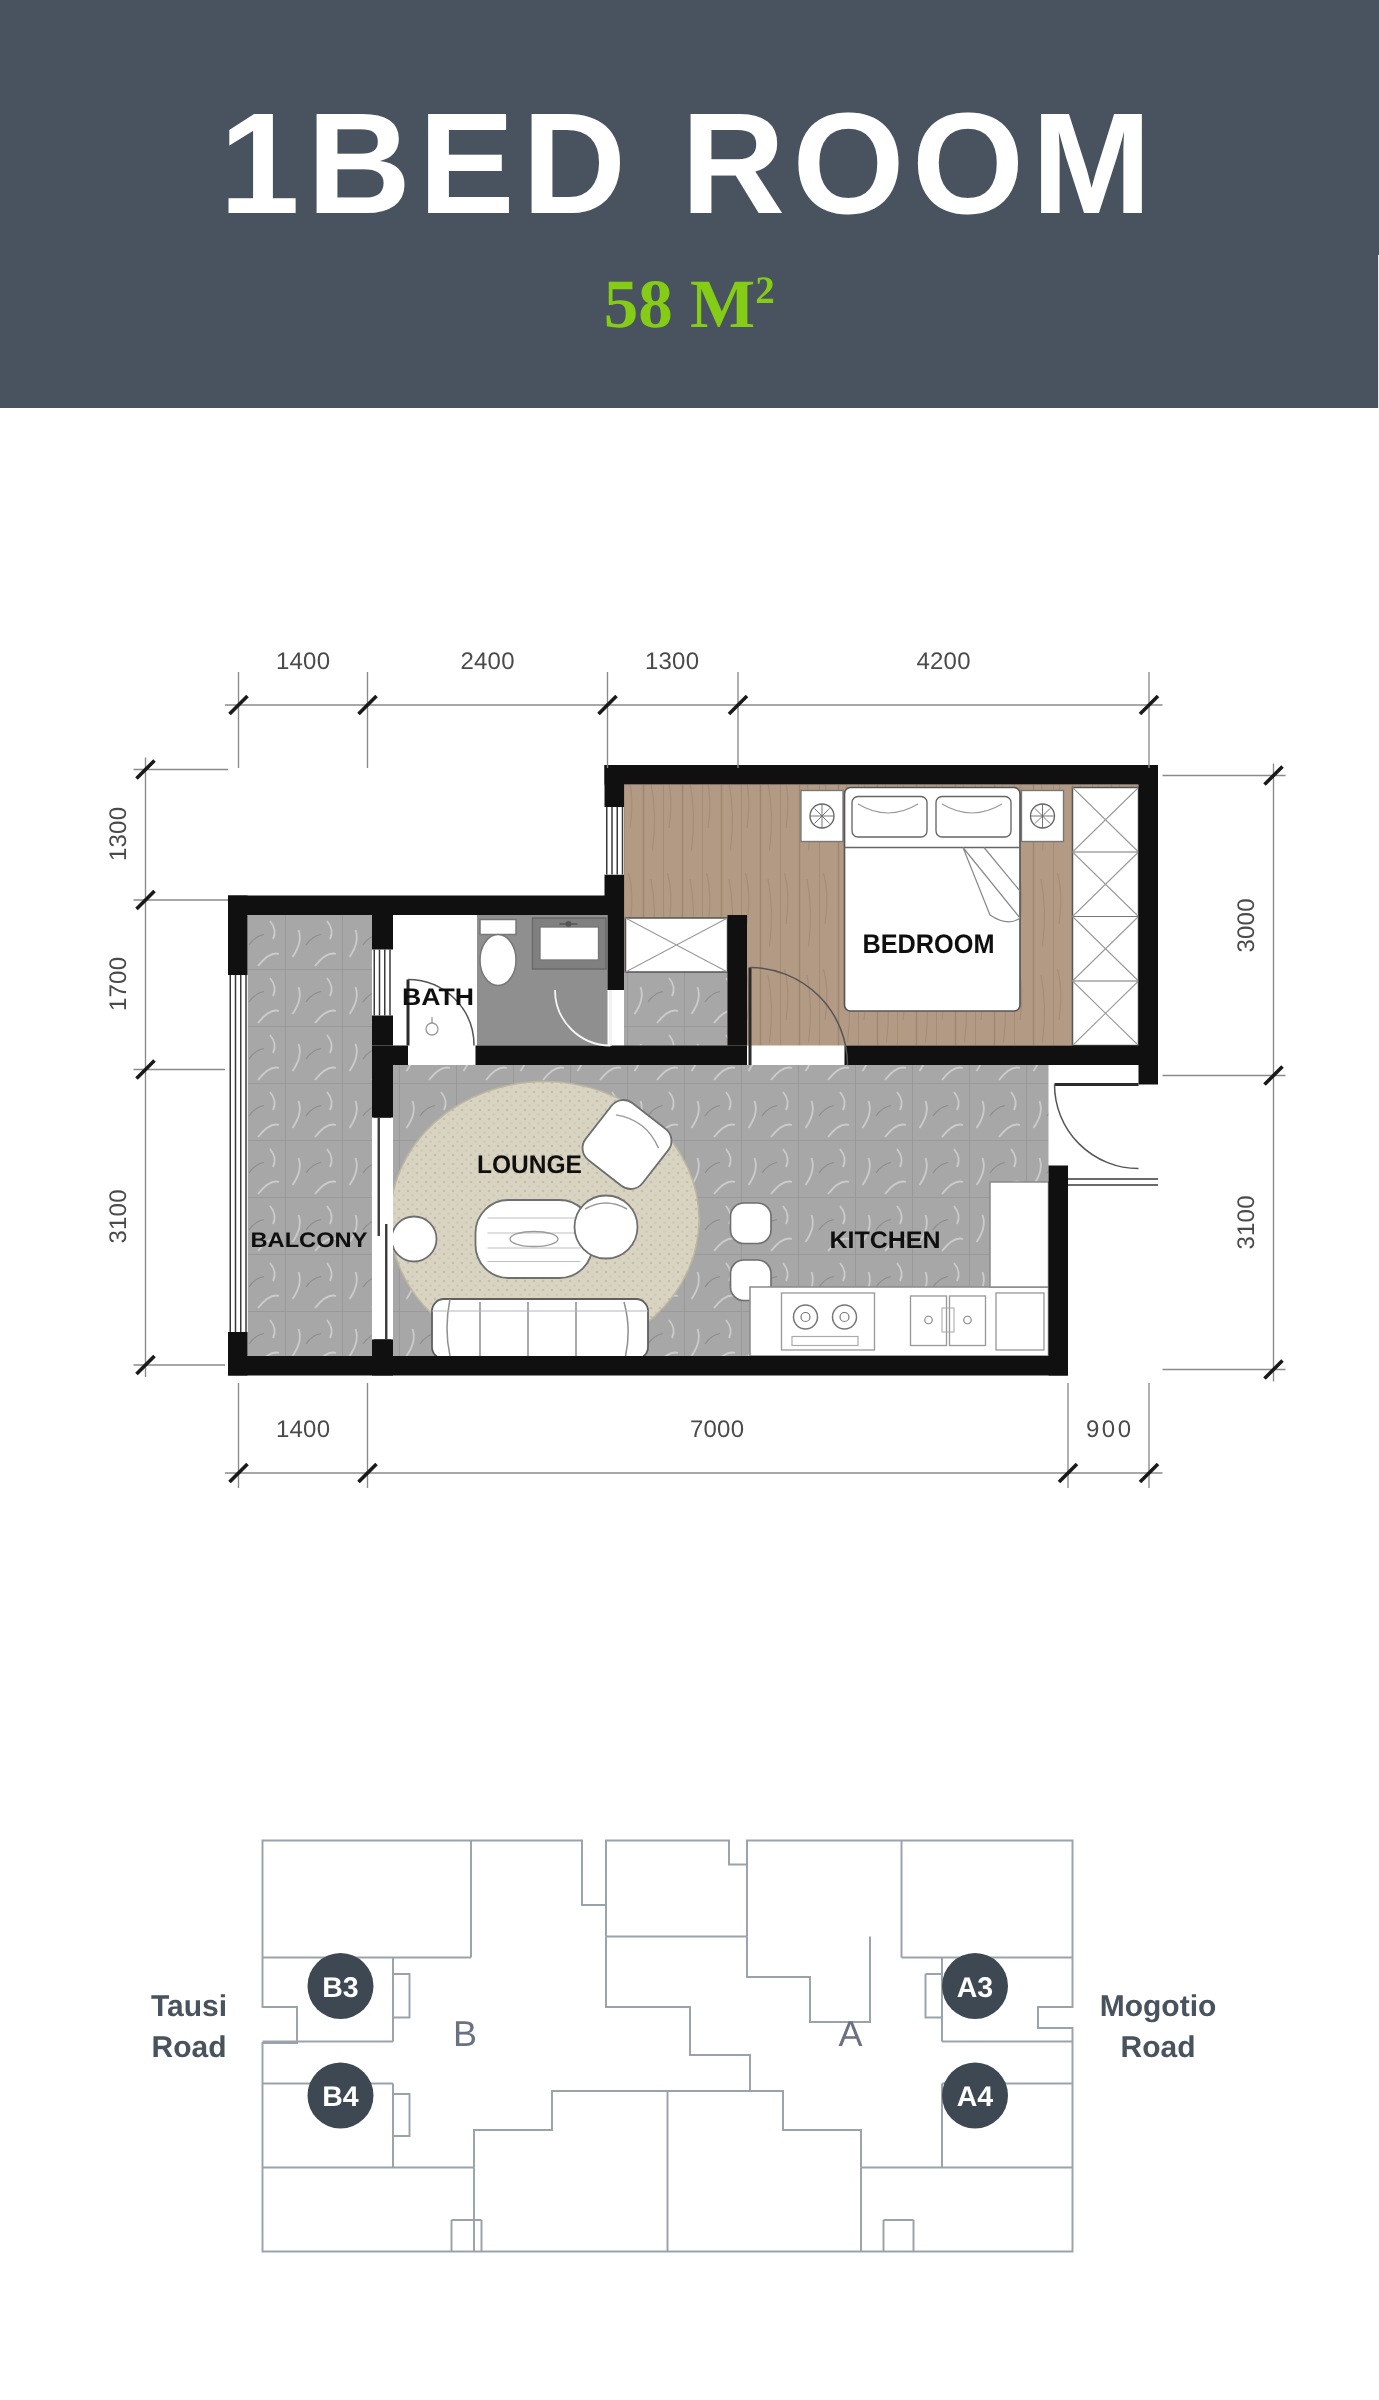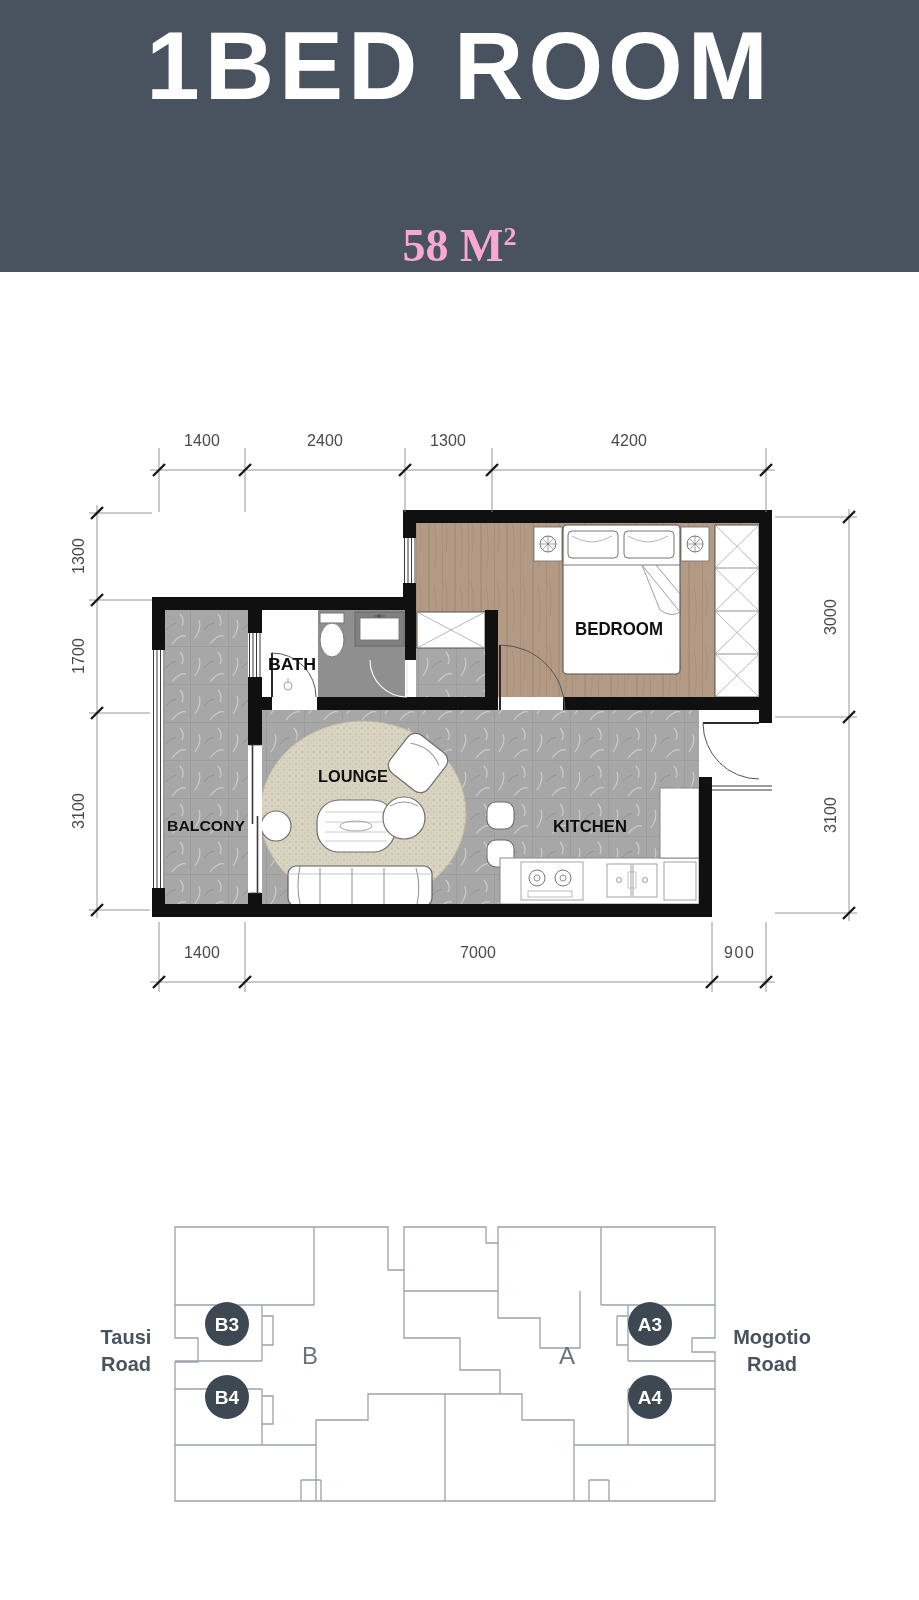--- a/index.html
+++ b/index.html
@@ -1,22 +1,22 @@
 <!DOCTYPE html>
 <html><head>
 <meta charset="utf-8">
 <style>
   html,body{margin:0;padding:0;background:#ffffff;}
   .page{position:relative;width:919px;height:1600px;background:#ffffff;overflow:hidden;
         font-family:"Liberation Sans",sans-serif;}
   .hdr{position:absolute;left:0;top:0;width:919px;height:272px;display:flex;
-       flex-direction:column;align-items:center;justify-content:space-between;}
+       flex-direction:column;align-items:center;justify-content:center;}
   .hdr-title{color:#ffffff;font-weight:bold;font-size:96px;letter-spacing:5px;
              line-height:1;margin-top:18px;white-space:nowrap;}
-  .hdr-area{color:#f9a8d4;font-family:"Liberation Serif",serif;font-weight:bold;
+  .hdr-area{color:#84cc16;font-family:"Liberation Serif",serif;font-weight:bold;
             font-size:46px;margin-top:18px;white-space:nowrap;}
   .hdr-area sup{font-size:26px;vertical-align:super;line-height:0;}
   svg text{font-family:"Liberation Sans",sans-serif;}
   .dimtxt{fill:#4a4a4a;font-size:16px;font-weight:400;}
   .roomtxt{fill:#0f0f0f;font-weight:700;}
   .roadtxt{fill:#49535e;font-size:20px;font-weight:700;}
   .blocktxt{fill:#6a7280;font-size:24px;font-weight:400;}
   .badgetxt{fill:#ffffff;font-size:19px;font-weight:700;}
 </style>
 </head>

